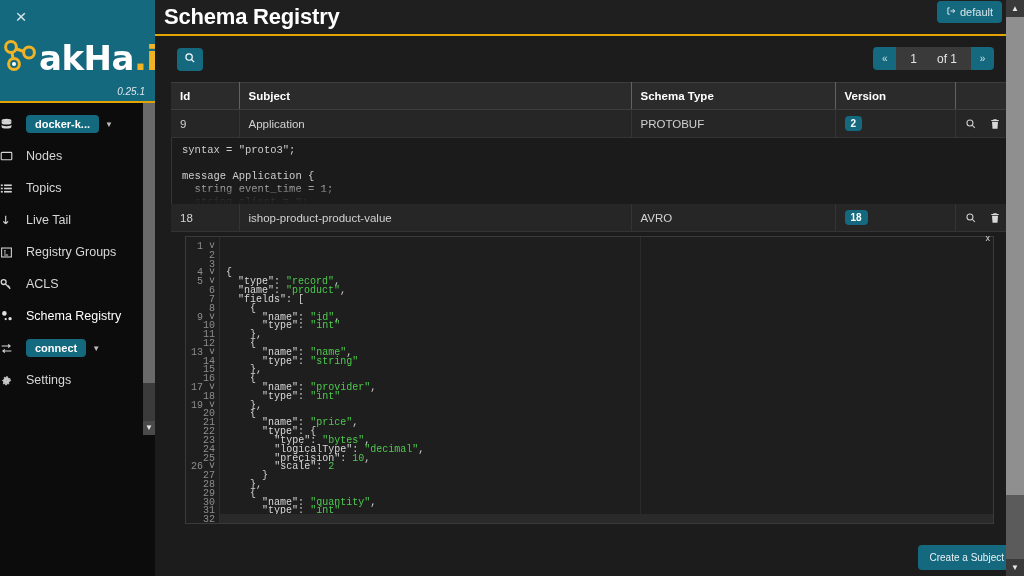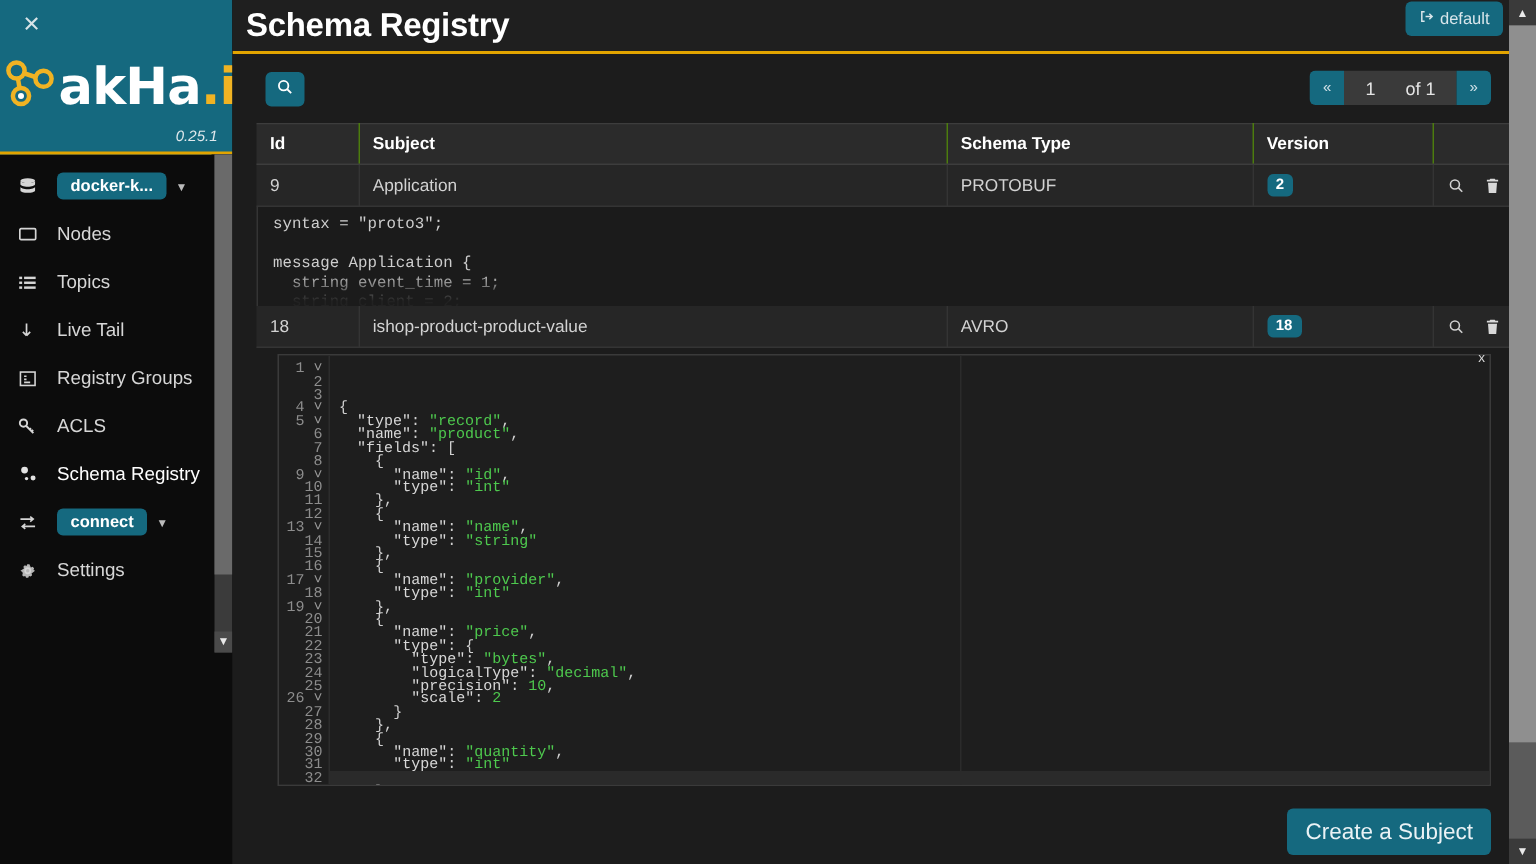--- a/index.html
+++ b/index.html
@@ -39,21 +39,21 @@
   }
   .logo-text .io { color: #f0b323; }
   .logo-version {
     position: absolute; right: 10px; bottom: 4px;
     font-size: 10px; color: #dfe8ec; font-style: italic;
   }
 
   .nav { padding-top: 5px; }
   .nav-item {
     display: flex; align-items: center;
-    height: 32px; padding-left: 12px;
+    height: 32px; 
     color: #c9c9c9; font-size: 12.5px;
     cursor: pointer;
   }
   .nav-icon {
     width: 26px; flex: 0 0 26px;
     display: flex; align-items: center; justify-content: flex-start;
     color: #d5d5d5;
   }
   .nav-label { color: #d7d7d7; }
   .nav-item.active .nav-label { color: #ffffff; }
@@ -212,24 +212,24 @@
   }
   .editor-close {
     position: absolute; right: 18px; top: 1px;
     color: #d8d8d8; font-size: 9px; cursor: pointer; z-index: 4;
   }
   .editor-vert-rule {
     position: absolute; top: 0; bottom: 0; left: 420px; width: 1px; background: #2b2b2b;
   }
 
   .create-btn {
-    position: absolute; right: 30px; bottom: 6px;
+    position: absolute; right: 8px; bottom: 6px;
     background: #15697f; color: #eaf2f5;
     border: none; border-radius: 4px;
-    font-size: 15px; padding: 7px 12px; cursor: pointer;
+    font-size: 10px; padding: 7px 12px; cursor: pointer;
     font-family: "Liberation Sans", sans-serif;
   }
 
   
   .win-scroll {
     position: absolute; right: 0; top: 0; width: 18px; height: 576px;
     background: #6e6e6e;
   }
   .win-arrow {
     position: absolute; left: 0; width: 18px; height: 17px;

